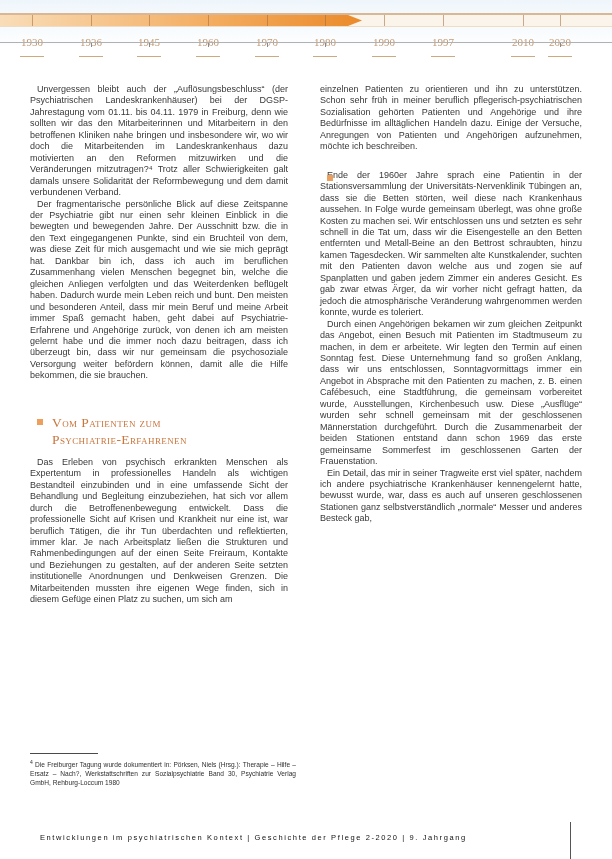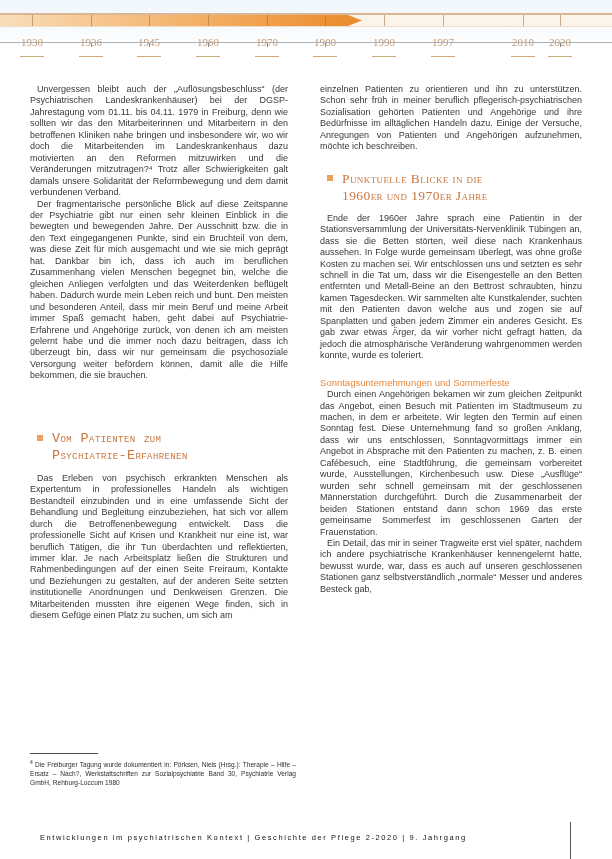--- a/index.html
+++ b/index.html
@@ -25,21 +25,21 @@
   
   .cols{position:absolute;left:30px;top:84px;width:552px;display:flex;gap:32px;}
   .col{width:268px;}
   .col.left{width:264px;}
   p.body{margin:0;font-size:9px;line-height:11.45px;text-align:justify;color:#383838;
          text-indent:7px;hyphens:auto;}
   p.body.cont{text-indent:0;}
   h2.heading{position:relative;margin:17px 0 9px;padding-left:22px;
              font-family:"Liberation Serif",serif;font-weight:normal;font-variant:small-caps;
              font-size:13.5px;line-height:17px;letter-spacing:.4px;color:#c9763d;}
-  h2.heading.sp{margin-top:48px;font-family:Liberation Mono, monospace;}
+  h2.heading.sp{margin-top:32px;}
   h2 .bullet{position:absolute;left:7px;top:5px;width:6px;height:6px;background:#eda05c;}
   .ht{white-space:pre-line;}
   h3.subheading{margin:15px 0 1px;font-size:9.5px;line-height:11.5px;font-weight:normal;
                 color:#e8883c;white-space:pre-line;}
   
   .footnote{position:absolute;left:30px;top:753px;width:266px;}
   .fn-rule{width:68px;height:1px;background:#4a4a4a;margin-bottom:4px;}
   .fn-text{margin:0;font-size:6.6px;line-height:9px;text-align:justify;color:#2f2f2f;}
   .fn-text sup{font-size:5px;}
   
@@ -101,27 +101,24 @@
 Psychiatrie-Erfahrenen</span>
       </h2>
       <p class="body">Das Erleben von psychisch erkrankten Menschen als Expertentum in professionelles Handeln als wichtigen Bestandteil einzubinden und in eine umfassende Sicht der Behandlung und Begleitung einzubeziehen, hat sich vor allem durch die Betroffenenbewegung entwickelt. Dass die professionelle Sicht auf Krisen und Krankheit nur eine ist, war beruflich Tätigen, die ihr Tun überdachten und reflektierten, immer klar. Je nach Arbeitsplatz ließen die Strukturen und Rahmenbedingungen auf der einen Seite Freiraum, Kontakte und Beziehungen zu gestalten, auf der anderen Seite setzten institutionelle Anordnungen und Denkweisen Grenzen. Die Mitarbeitenden mussten ihre eigenen Wege finden, sich in diesem Gefüge einen Platz zu suchen, um sich am</p>
     </section>
 
     <section class="col right">
       <p class="body cont">einzelnen Patienten zu orientieren und ihn zu unterstützen. Schon sehr früh in meiner beruflich pflegerisch-psychiatrischen Sozialisation gehörten Patienten und Angehörige und ihre Bedürfnisse im alltäglichen Handeln dazu. Einige der Versuche, Anregungen von Patienten und Angehörigen aufzunehmen, möchte ich beschreiben.</p>
 
       <h2 class="heading">
         <span class="bullet"></span>
-        <span class="ht">Punktuelle Blicke in die
-1960er und 1970er Jahre</span>
       </h2>
 
       <p class="body">Ende der 1960er Jahre sprach eine Patientin in der Stationsversammlung der Universitäts-Nervenklinik Tübingen an, dass sie die Betten störten, weil diese nach Krankenhaus aussehen. In Folge wurde gemeinsam überlegt, was ohne große Kosten zu machen sei. Wir entschlossen uns und setzten es sehr schnell in die Tat um, dass wir die Eisengestelle an den Betten entfernten und Metall-Beine an den Bettrost schraubten, hinzu kamen Tagesdecken. Wir sammelten alte Kunstkalender, suchten mit den Patienten davon welche aus und zogen sie auf Spanplatten und gaben jedem Zimmer ein anderes Gesicht. Es gab zwar etwas Ärger, da wir vorher nicht gefragt hatten, da jedoch die atmosphärische Veränderung wahrgenommen werden konnte, wurde es toleriert.</p>
 
-      <h3 class="subheading">Sonntagsunternehmungen und Sommerfeste</h3>
       <p class="body">Durch einen Angehörigen bekamen wir zum gleichen Zeitpunkt das Angebot, einen Besuch mit Patienten im Stadtmuseum zu machen, in dem er arbeitete. Wir legten den Termin auf einen Sonntag fest. Diese Unternehmung fand so großen Anklang, dass wir uns entschlossen, Sonntagvormittags immer ein Angebot in Absprache mit den Patienten zu machen, z. B. einen Cafébesuch, eine Stadtführung, die gemeinsam vorbereitet wurde, Ausstellungen, Kirchenbesuch usw. Diese „Ausflüge“ wurden sehr schnell gemeinsam mit der geschlossenen Männerstation durchgeführt. Durch die Zusammenarbeit der beiden Stationen entstand dann schon 1969 das erste gemeinsame Sommerfest im geschlossenen Garten der Frauenstation.</p>
 
       <p class="body">Ein Detail, das mir in seiner Tragweite erst viel später, nachdem ich andere psychiatrische Krankenhäuser kennengelernt hatte, bewusst wurde, war, dass es auch auf unseren geschlossenen Stationen ganz selbstverständlich „normale“ Messer und anderes Besteck gab,</p>
     </section>
 
   </div>
 
   <div class="footnote">
     <div class="fn-rule"></div>
     <p class="fn-text"><sup>4</sup> <span>Die Freiburger Tagung wurde dokumentiert in: Pörksen, Niels (Hrsg.): Therapie – Hilfe – Ersatz – Nach?, Werkstattschriften zur Sozialpsychiatrie Band 30, Psychiatrie Verlag GmbH, Rehburg-Loccum 1980</span></p>

